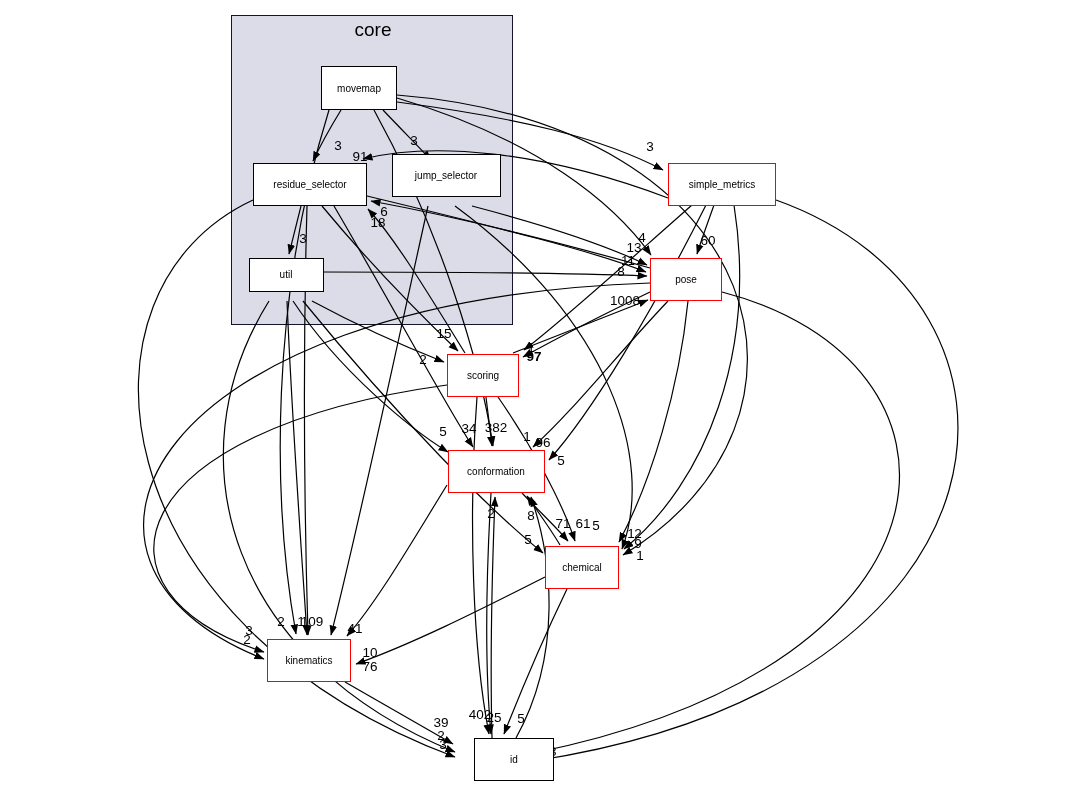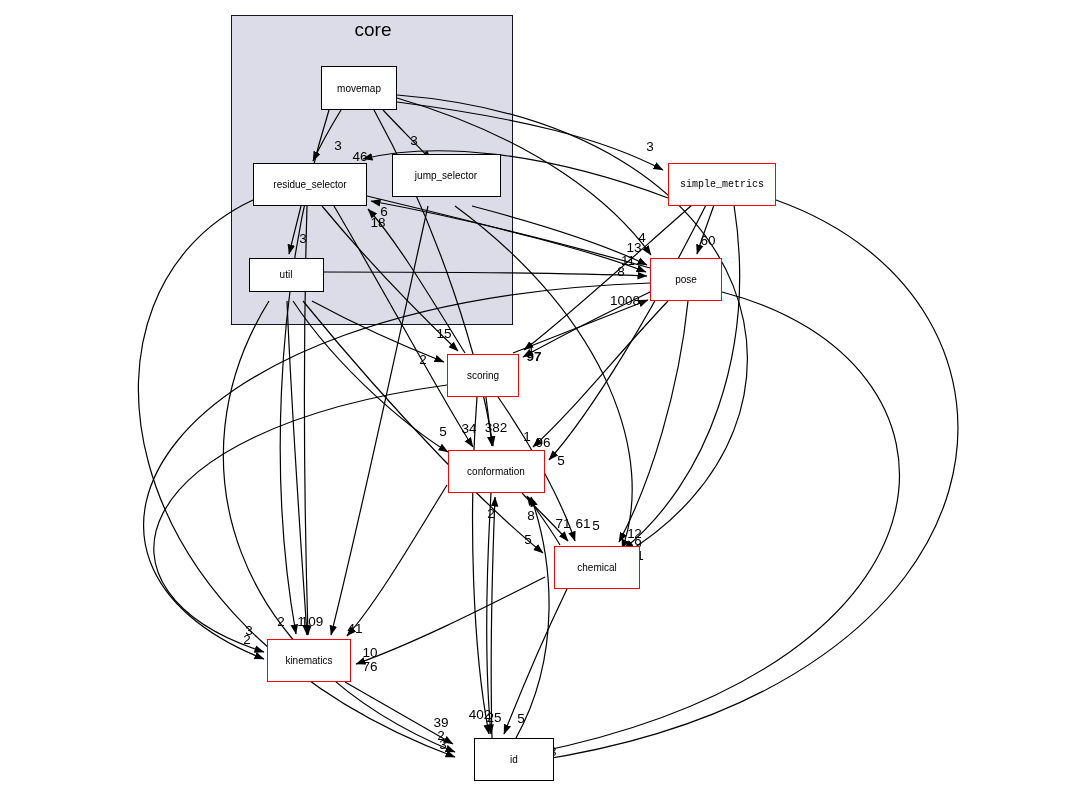--- a/index.html
+++ b/index.html
@@ -86,25 +86,25 @@
         <path d="M734,205 C757,352 706,482 624,549" class="edge" marker-end="url(#arrow)"></path>
         <path d="M776,200 C1062,302 1032,685 534,761" class="edge" marker-end="url(#arrow)"></path>
       </g>
   </svg>
 
   <div id="node-layer">
       <div class="node" style="left: 321px; top: 66px; width: 76px; height: 44px; border-color: rgb(0, 0, 0);">movemap</div>
       <div class="node" style="left: 253px; top: 162.5px; width: 114px; height: 43px; border-color: rgb(0, 0, 0);">residue_selector</div>
       <div class="node" style="left: 391.5px; top: 154px; width: 109px; height: 43px; border-color: rgb(0, 0, 0); text-align: center;">jump_selector</div>
       <div class="node" style="left: 248.5px; top: 257.5px; width: 75px; height: 34px; border-color: rgb(0, 0, 0);">util</div>
-      <div class="node" style="left: 668px; top: 162.5px; width: 108px; height: 43px; border-color: rgb(255, 0, 0); font-family: Liberation Mono, monospace;">simple_metrics</div>
+      <div class="node" style="left: 668px; top: 162.5px; width: 108px; height: 43px; border-color: rgb(255, 0, 0);">simple_metrics</div>
       <div class="node" style="left: 650px; top: 257.5px; width: 72px; height: 43px; border-color: rgb(255, 0, 0);">pose</div>
       <div class="node" style="left: 447px; top: 353.5px; width: 72px; height: 43px; border-color: rgb(255, 0, 0);">scoring</div>
       <div class="node" style="left: 447.5px; top: 449.5px; width: 97px; height: 43px; border-color: rgb(255, 0, 0);">conformation</div>
-      <div class="node" style="left: 545px; top: 545.5px; width: 86px; height: 43px; border-color: rgb(255, 0, 0); margin-left: 9px;">chemical</div>
+      <div class="node" style="left: 545px; top: 545.5px; width: 74px; height: 43px; border-color: rgb(255, 0, 0);">chemical</div>
       <div class="node" style="left: 267px; top: 638.5px; width: 84px; height: 43px; border-color: rgb(255, 0, 0);">kinematics</div>
       <div class="node" style="left: 474px; top: 737.5px; width: 80px; height: 43px; border-color: rgb(0, 0, 0);">id</div>
     </div>
   <div id="label-layer">
       <div class="edge-label" style="left: 338px; top: 145px;">3</div>
       <div class="edge-label" style="left: 414px; top: 140px;">3</div>
       <div class="edge-label" style="left: 650px; top: 146px;">3</div>
       <div class="edge-label" style="left: 642px; top: 237px;">4</div>
       <div class="edge-label" style="left: 527px; top: 436px;">1</div>
       <div class="edge-label" style="left: 281px; top: 621px;">2</div>
@@ -139,20 +139,20 @@
       <div class="edge-label" style="left: 441px; top: 722px;">39</div>
       <div class="edge-label" style="left: 491px; top: 513px;">2</div>
       <div class="edge-label" style="left: 546px; top: 523px; padding-left: 34px;">71</div>
       <div class="edge-label" style="left: 534px; top: 356px; font-weight: bold;">97</div>
       <div class="edge-label" style="left: 384px; top: 211px;">6</div>
       <div class="edge-label" style="left: 543px; top: 442px;">96</div>
       <div class="edge-label" style="left: 638px; top: 543px;">9</div>
       <div class="edge-label" style="left: 247px; top: 639px;">2</div>
       <div class="edge-label" style="left: 549px; top: 751px;">23</div>
       <div class="edge-label" style="left: 708px; top: 240px;">60</div>
-      <div class="edge-label" style="left: 360px; top: 156px;">46</div>
+      <div class="edge-label" style="left: 360px; top: 156px;">91</div>
       <div class="edge-label" style="left: 531px; top: 347px;">1</div>
       <div class="edge-label" style="left: 561px; top: 460px;">5</div>
       <div class="edge-label" style="left: 638px; top: 533px;">2</div>
       <div class="edge-label" style="left: 547px; top: 761px;">4</div>
     </div>
 
 </div>
 
 </body></html>

